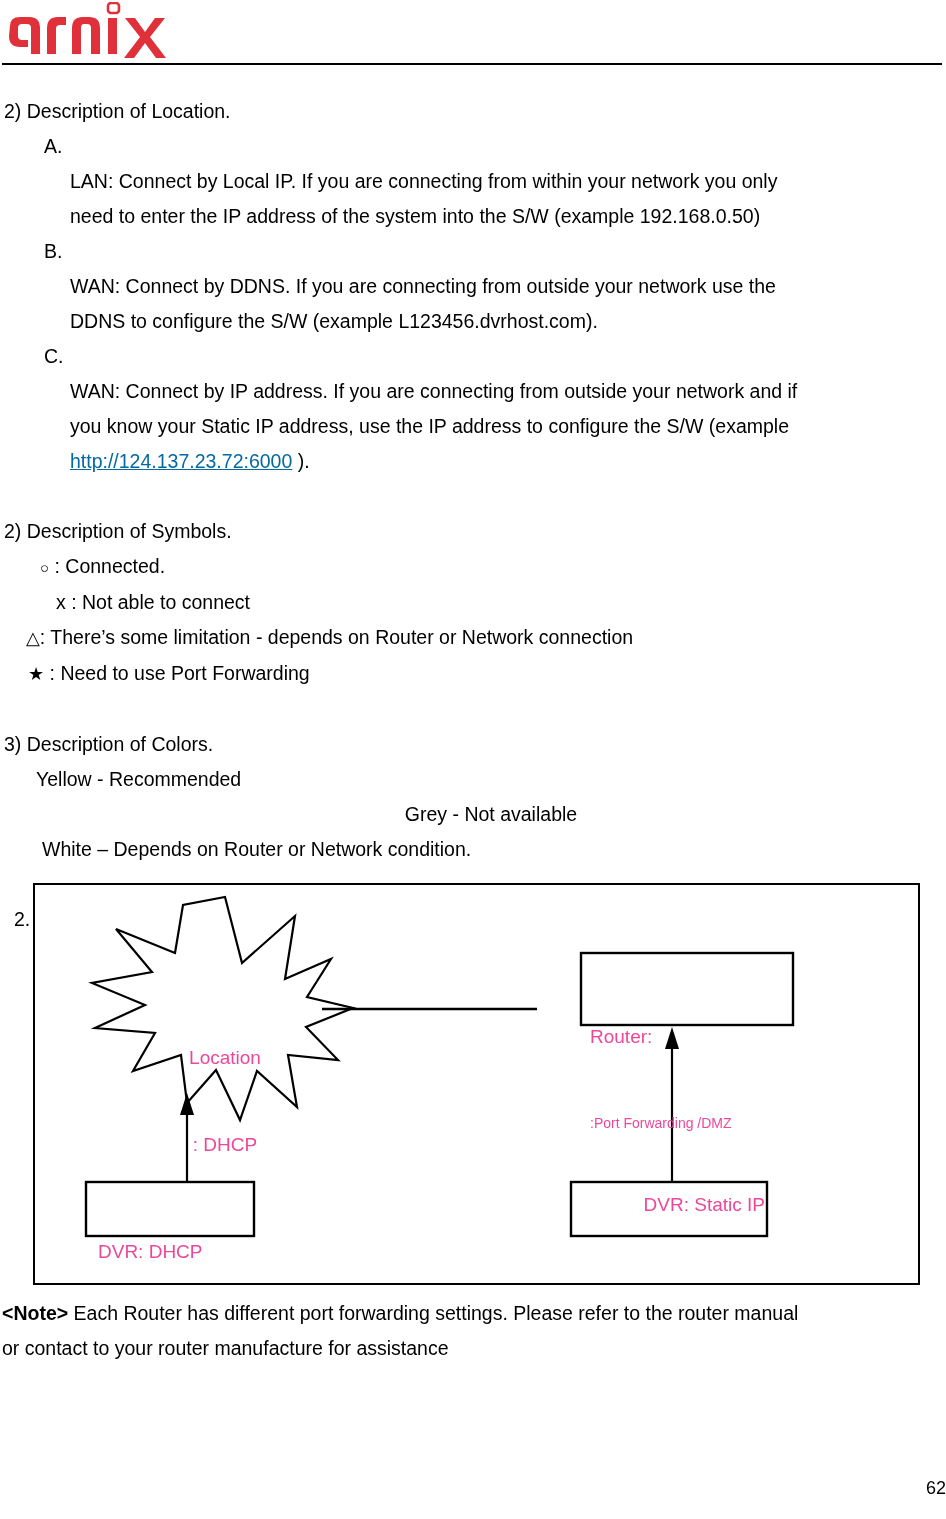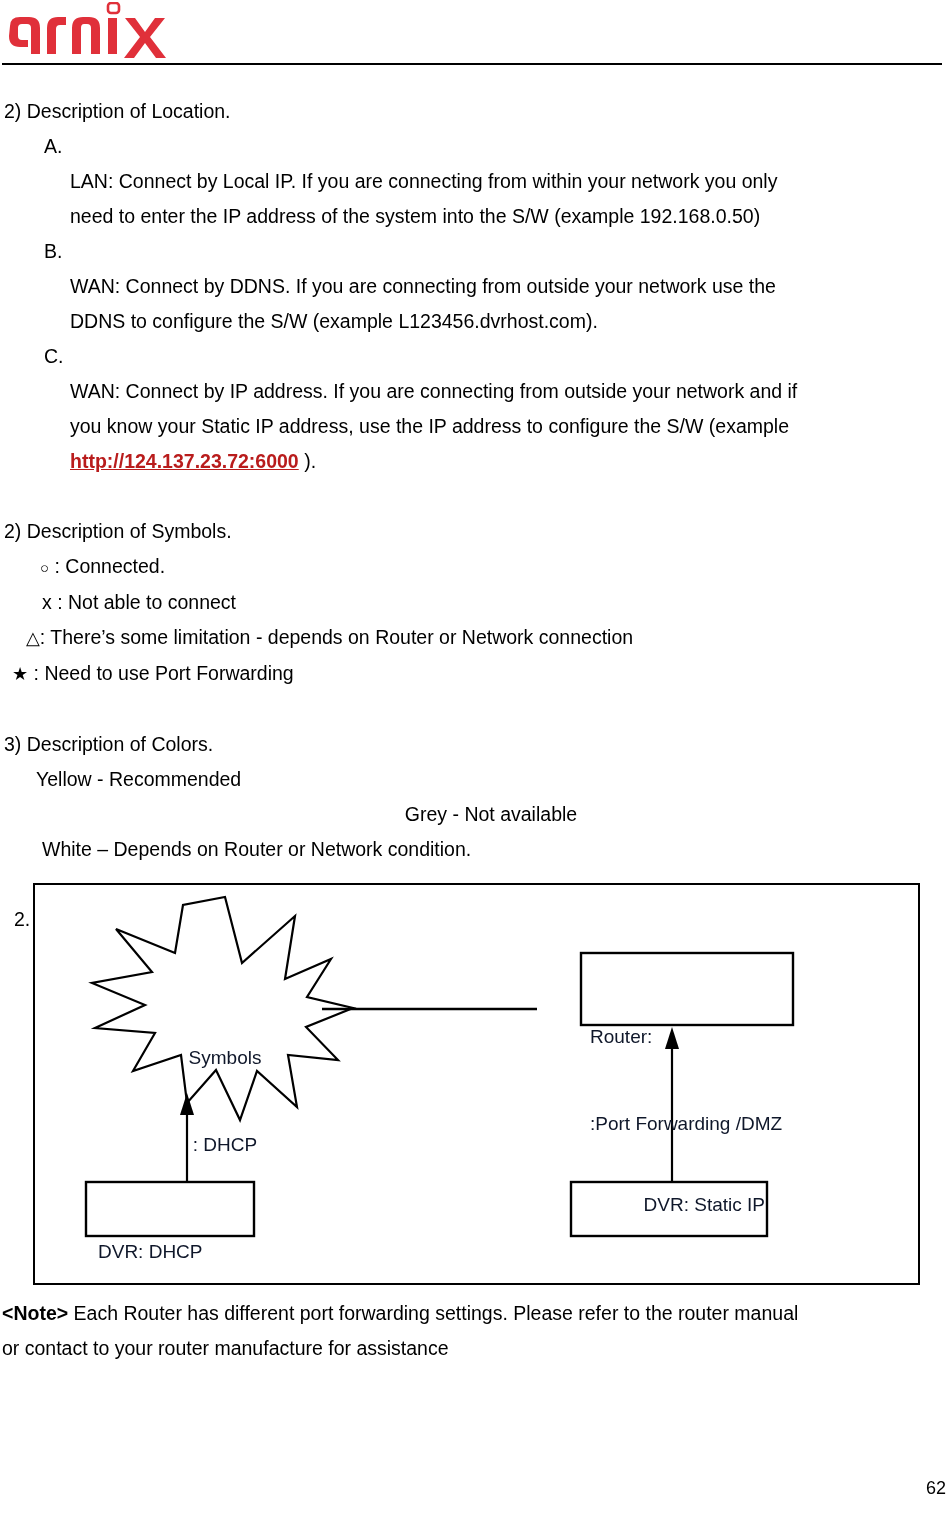--- a/index.html
+++ b/index.html
@@ -108,34 +108,34 @@
     position: absolute;
     left: 0;
     top: 0;
     display: block;
   }
   .diag-label {
     position: absolute;
     font-size: 19px;
     line-height: 29px;
     white-space: pre;
-    color: #0f172a;
+    color: #ec4899;
   }
   .burst-text {
     left: 100px;
     top: 100px;
     width: 180px;
     text-align: center;
   }
   .router-text {
     left: 555px;
     top: 79px;
     width: 210px;
   }
-  .router-text .rl2 { font-size: 19px; }
+  .router-text .rl2 { font-size: 14px; }
   .dvr-dhcp-text {
     left: 63px;
     top: 305px;
     width: 160px;
     margin-top: 47px;
   }
   .dvr-static-text {
     left: 540px;
     top: 305px;
     width: 190px;
@@ -212,34 +212,34 @@
       <span class="hang">DDNS to configure the S/W (example L123456.dvrhost.com).</span>
     </div>
 
     <div class="para lvl-letter">
       <span class="hang">
         <span class="marker">C.</span><span class="justify-row">
             <span>WAN: Connect by IP address. If you are connecting from outside your network and if</span>
           </span>
       </span>
       <span class="hang">you know your Static IP address, use the IP address to configure the S/W (example</span>
-      <span class="hang"><a class="underline-link" href="#" style="color:#b91c1c;font-weight:bold;">http://124.137.23.72:6000</a><span> ).</span></span>
+      <span class="hang"><a class="underline-link" href="#" style="color:#0369a1;">http://124.137.23.72:6000</a><span> ).</span></span>
     </div>
 
     <div class="gap-line"></div>
 
     <div class="line lvl0">2) Description of Symbols.</div>
 
     <div class="sym-line" style="margin-left:40px;"><span style="font-size:15px;">○</span> <span>: Connected.</span></div>
 
-    <div class="sym-line" style="margin-left:42px;"><span>x</span> <span>: Not able to connect</span></div>
+    <div class="sym-line" style="margin-left:56px;"><span>x</span> <span>: Not able to connect</span></div>
 
     <div class="sym-line" style="margin-left:26px;"><span style="font-size:18px;">△</span><span>: There’s some limitation - depends on Router or Network connection</span></div>
 
-    <div class="sym-line" style="margin-left:12px;"><span style="font-size:18px;">★</span> <span>: Need to use Port Forwarding</span></div>
+    <div class="sym-line" style="margin-left:28px;"><span style="font-size:18px;">★</span> <span>: Need to use Port Forwarding</span></div>
 
     <div class="gap-line"></div>
 
     <div class="line lvl0">3) Description of Colors.</div>
     <div class="line" style="margin-left:36px;">Yellow - Recommended</div>
     <div class="line" style="margin-left:36px;text-align:center;">Grey - Not available</div>
     <div class="line" style="margin-left:42px;">White – Depends on Router or Network condition.</div>
 
     <div class="gap-line"></div>
 
@@ -260,21 +260,21 @@
 
       <line x1="152" y1="300" x2="152" y2="224" stroke="#000000" stroke-width="2.2"></line>
       <polygon points="152,208 145,230 159,230" fill="#000000"></polygon>
 
       <rect x="51" y="297" width="168" height="54" fill="#ffffff" stroke="#000000" stroke-width="2.4"></rect>
 
       <rect x="536" y="297" width="196" height="54" fill="#ffffff" stroke="#000000" stroke-width="2.4"></rect>
     </svg>
 
     <div class="diag-label burst-text">
-      <div>Symbols</div>
+      <div>Location</div>
       <div>: DHCP</div>
     </div>
 
     <div class="diag-label router-text">
       <div>Router:</div>
       <div class="rl2">:Port Forwarding /DMZ</div>
     </div>
 
     <div class="diag-label dvr-dhcp-text">DVR: DHCP</div>
     <div class="diag-label dvr-static-text">DVR: Static IP</div>

